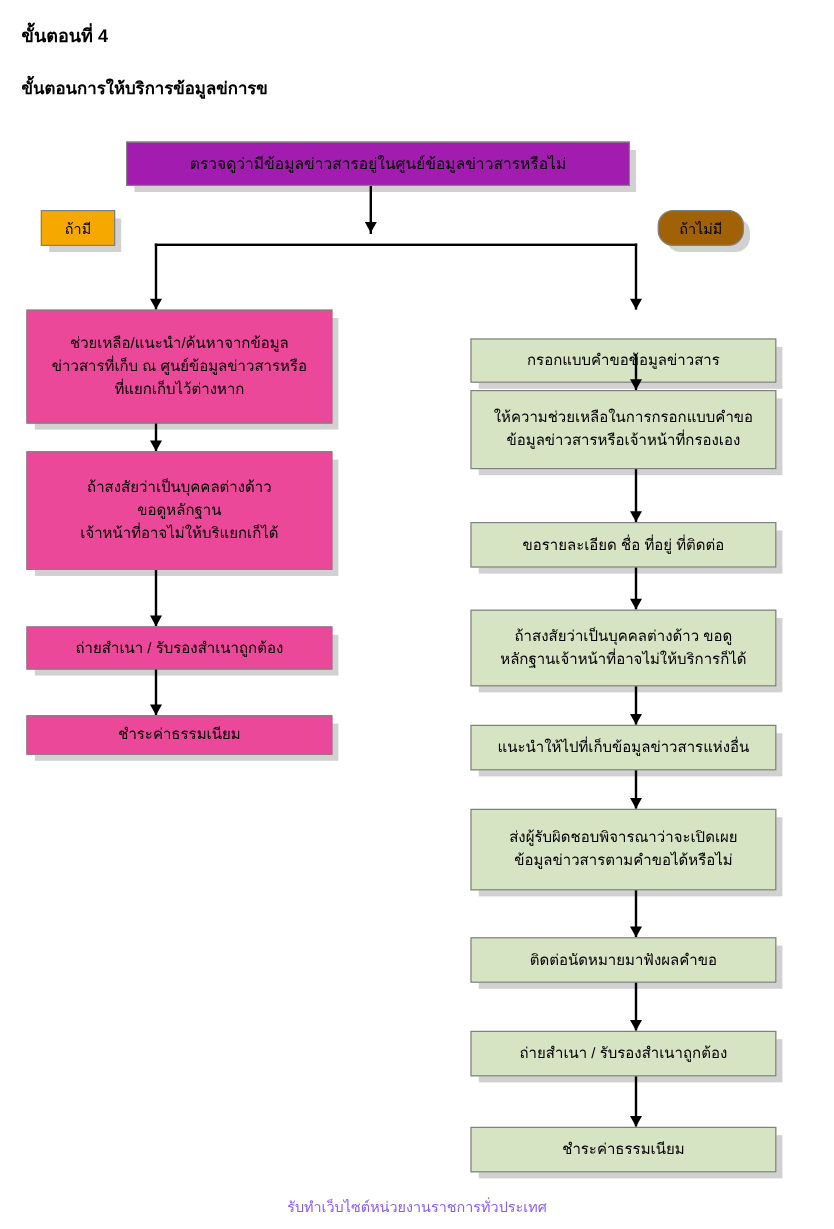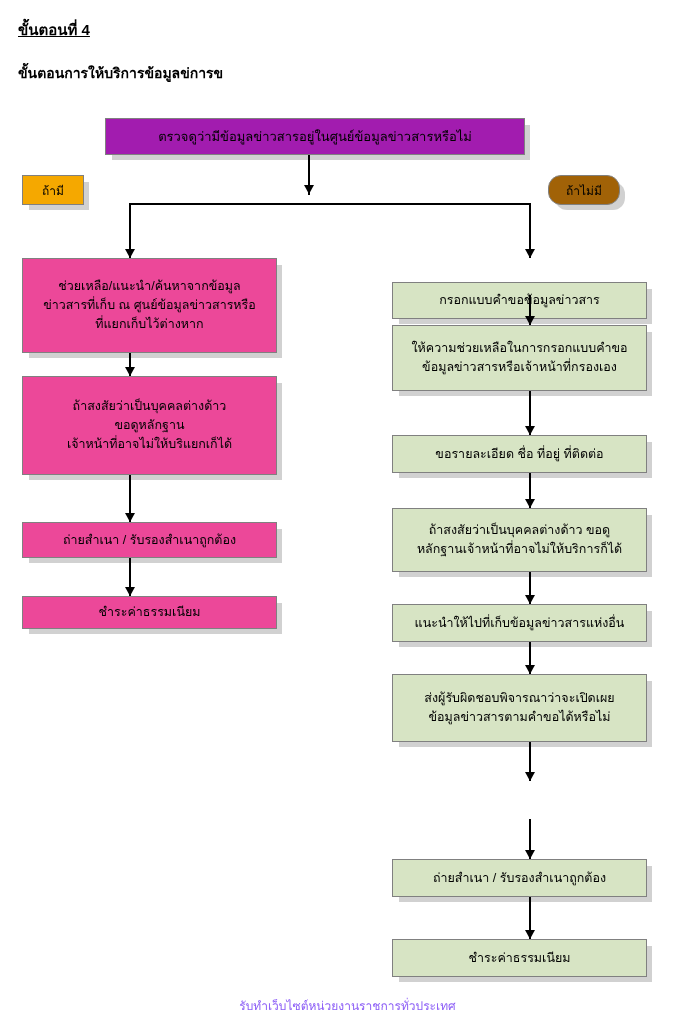--- a/index.html
+++ b/index.html
@@ -19,21 +19,20 @@
     position: relative;
     width: 695px;
     height: 1024px;
   }
   .title-main {
     position: absolute;
     left: 18px;
     top: 18px;
     font-size: 15px;
     font-weight: bold;
-    text-decoration: underline;
     letter-spacing: 0px;
   }
   .title-sub {
     position: absolute;
     left: 18px;
     top: 62px;
     font-size: 14px;
     font-weight: bold;
   }
   
@@ -64,21 +63,21 @@
   .tag {
     position: absolute;
     box-sizing: border-box;
     border: 1px solid #808080;
     display: flex;
     align-items: center;
     justify-content: center;
     font-size: 12px;
     box-shadow: 6px 6px 0 -1px rgba(0,0,0,0.18);
   }
-  .tag-orange { background: #f5a800; }
+  .tag-orange { background: #f5a800; margin-left: 12px; }
   .tag-green { background: #a16207; border-radius: 13px; }
 
   
   .vline {
     position: absolute;
     width: 2px;
     background: #000;
   }
   .hline {
     position: absolute;
@@ -163,20 +162,21 @@
 
   <div class="node node-green" style="left:392px; top:604px; width:255px; height:38px;">แนะนำให้ไปที่เก็บข้อมูลข่าวสารแห่งอื่น</div>
   <div class="vline" style="left:529px; top:642px; height:32px;"></div>
   <div class="arrow-down" style="left:525px; top:665px;"></div>
 
   <div class="node node-green" style="left:392px; top:674px; width:255px; height:68px; white-space:pre-line;">ส่งผู้รับผิดชอบพิจารณาว่าจะเปิดเผย
 ข้อมูลข่าวสารตามคำขอได้หรือไม่</div>
   <div class="vline" style="left:529px; top:742px; height:39px;"></div>
   <div class="arrow-down" style="left:525px; top:772px;"></div>
 
+  <div class="node node-green" style="left:392px; top:781px; width:255px; height:38px;">ติดต่อนัดหมายมาฟังผลคำขอ</div>
   <div class="vline" style="left:529px; top:819px; height:40px;"></div>
   <div class="arrow-down" style="left:525px; top:850px;"></div>
 
   <div class="node node-green" style="left:392px; top:859px; width:255px; height:38px;">ถ่ายสำเนา / รับรองสำเนาถูกต้อง</div>
   <div class="vline" style="left:529px; top:897px; height:42px;"></div>
   <div class="arrow-down" style="left:525px; top:930px;"></div>
 
   <div class="node node-green" style="left:392px; top:939px; width:255px; height:38px;">ชำระค่าธรรมเนียม</div>
 
   <div class="footer">รับทำเว็บไซต์หน่วยงานราชการทั่วประเทศ</div>

